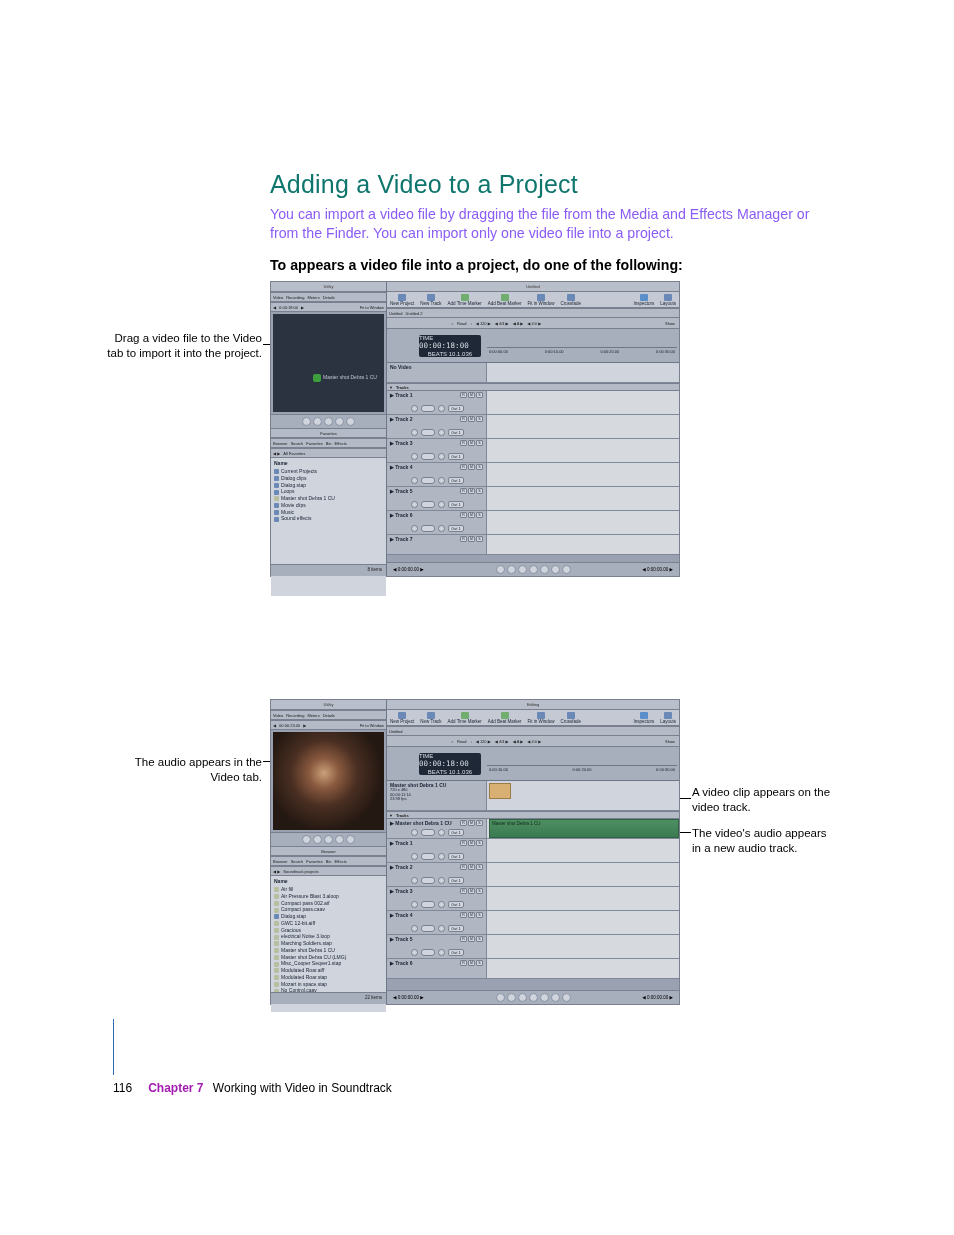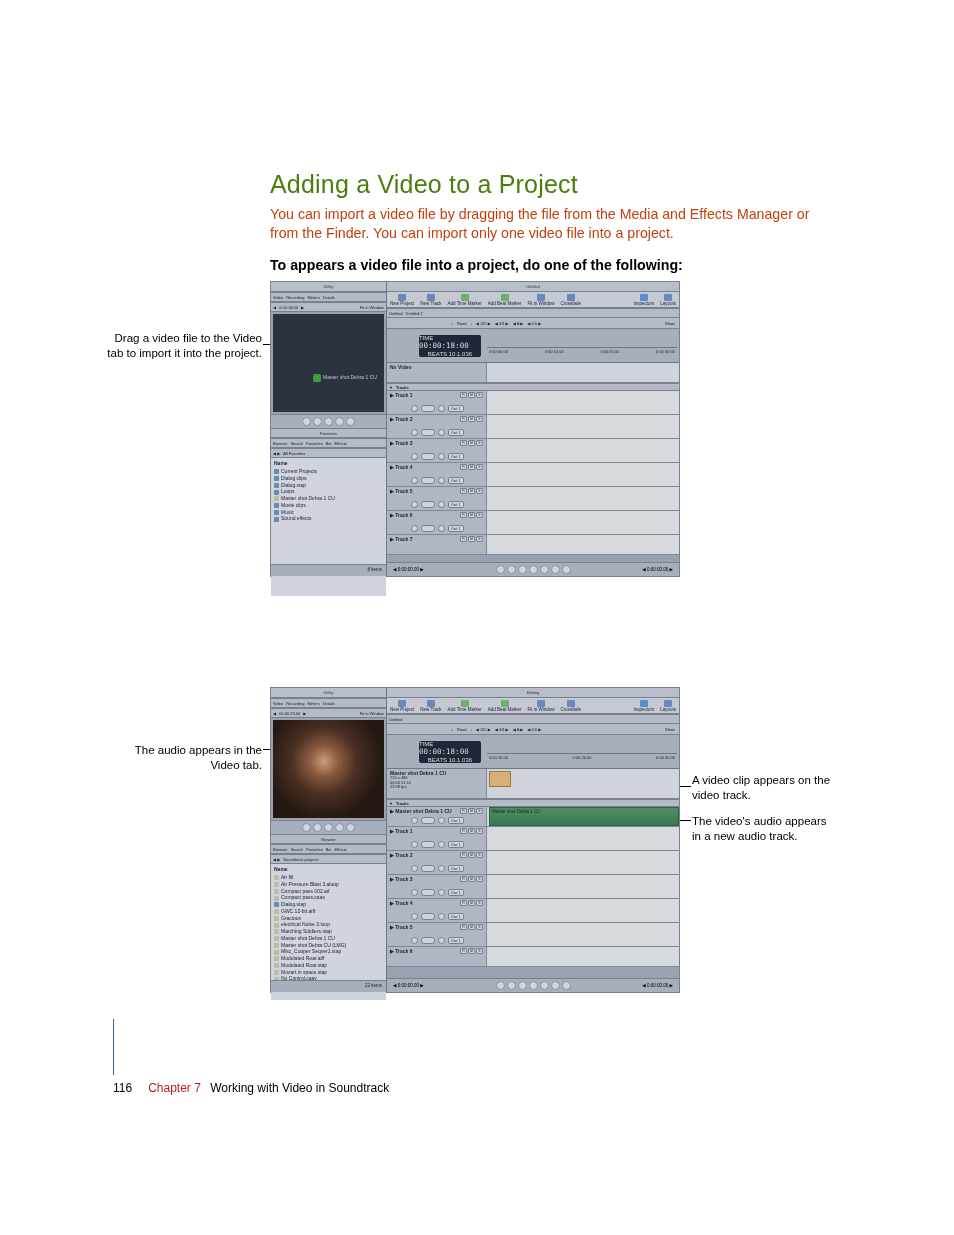--- a/index.html
+++ b/index.html
@@ -14,28 +14,28 @@
   .page {
     position: relative;
     width: 954px;
     height: 1235px;
     padding: 170px 120px 0 270px;
   }
   h1.section-title {
     font-family: "Myriad Pro", "Segoe UI", Arial, sans-serif;
     font-weight: 400;
     font-size: 25px;
-    color: #4d7c0f;
+    color: #0f766e;
     margin-bottom: 6px;
     letter-spacing: 0.2px;
   }
   p.intro {
     font-size: 14.2px;
     line-height: 1.35;
-    color: #c2410c;
+    color: #8b5cf6;
     margin-bottom: 14px;
   }
   p.lead-bold {
     font-weight: 700;
     font-size: 14.2px;
     margin-bottom: 4px;
   }
   ul.steps {
     list-style: none;
     padding: 0;
@@ -52,21 +52,21 @@
     content: "▪";
     position: absolute;
     left: 0;
     top: 1px;
     color: #2F6BAE;
     font-size: 12px;
   }
   .figure-block {
     position: relative;
     margin-top: 8px;
-    margin-bottom: 26px;
+    margin-bottom: 38px;
     height: 380px;
   }
   .figure-block.second { height: 306px; margin-bottom: 0; }
   .callout {
     position: absolute;
     font-size: 11.5px;
     line-height: 1.25;
     color: #000;
     text-align: right;
     width: 155px;
@@ -210,21 +210,21 @@
   .footer {
     position: absolute;
     left: 113px;
     bottom: 140px;
     display: flex;
     align-items: center;
     font-size: 12px;
     gap: 16px;
   }
   .footer .pn { font-weight: 400; color: #000; }
-  .footer .ch { font-weight: 400; color: #b91c1c; }
+  .footer .ch { font-weight: 700; color: #a21caf; }
   .footer .ct { color: #000000; margin-left: 6px; }
   .footer-rule {
     position: absolute;
     left: 113px;
     bottom: 160px;
     width: 1px;
     height: 56px;
     background: #2F6BAE;
   }
 </style>

